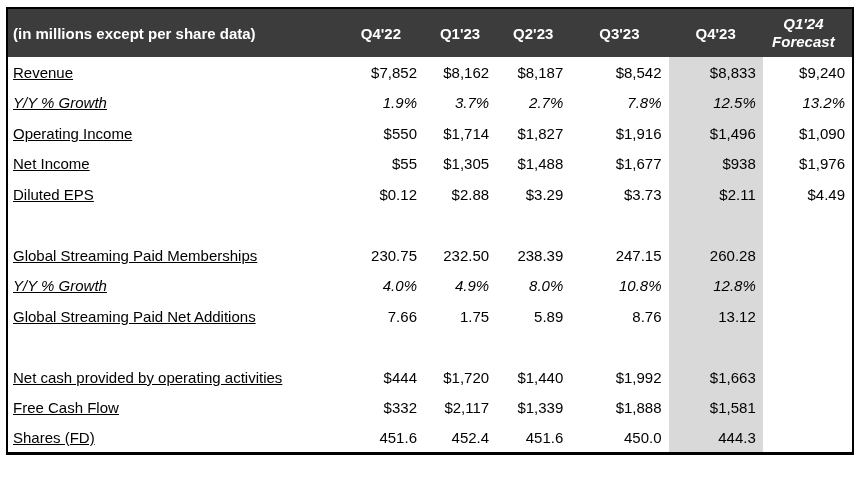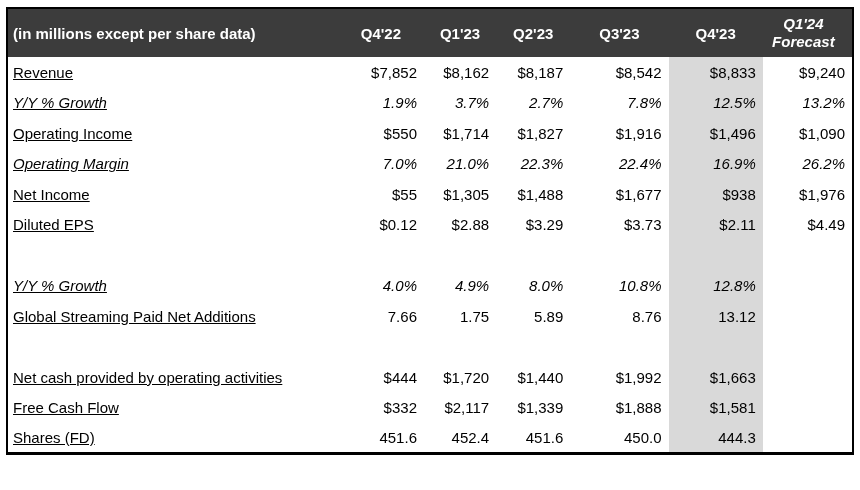--- a/index.html
+++ b/index.html
@@ -125,29 +125,20 @@
         </tr>
         <tr>
           <td class="label">Operating Income</td>
           <td class="num">$550</td>
           <td class="num">$1,714</td>
           <td class="num">$1,827</td>
           <td class="num">$1,916</td>
           <td class="num hl">$1,496</td>
           <td class="num">$1,090</td>
         </tr>
-        <tr class="italic">
-          <td class="label">Operating Margin</td>
-          <td class="num">7.0%</td>
-          <td class="num">21.0%</td>
-          <td class="num">22.3%</td>
-          <td class="num">22.4%</td>
-          <td class="num hl">16.9%</td>
-          <td class="num">26.2%</td>
-        </tr>
         <tr>
           <td class="label">Net Income</td>
           <td class="num">$55</td>
           <td class="num">$1,305</td>
           <td class="num">$1,488</td>
           <td class="num">$1,677</td>
           <td class="num hl">$938</td>
           <td class="num">$1,976</td>
         </tr>
         <tr>
@@ -161,20 +152,29 @@
         </tr>
         <tr>
           <td class="label"></td>
           <td class="num"></td>
           <td class="num"></td>
           <td class="num"></td>
           <td class="num"></td>
           <td class="num hl"></td>
           <td class="num"></td>
         </tr>
+        <tr>
+          <td class="label">Global Streaming Paid Memberships</td>
+          <td class="num">230.75</td>
+          <td class="num">232.50</td>
+          <td class="num">238.39</td>
+          <td class="num">247.15</td>
+          <td class="num hl">260.28</td>
+          <td class="num"></td>
+        </tr>
         <tr class="italic">
           <td class="label">Y/Y % Growth</td>
           <td class="num">4.0%</td>
           <td class="num">4.9%</td>
           <td class="num">8.0%</td>
           <td class="num">10.8%</td>
           <td class="num hl">12.8%</td>
           <td class="num"></td>
         </tr>
         <tr>

